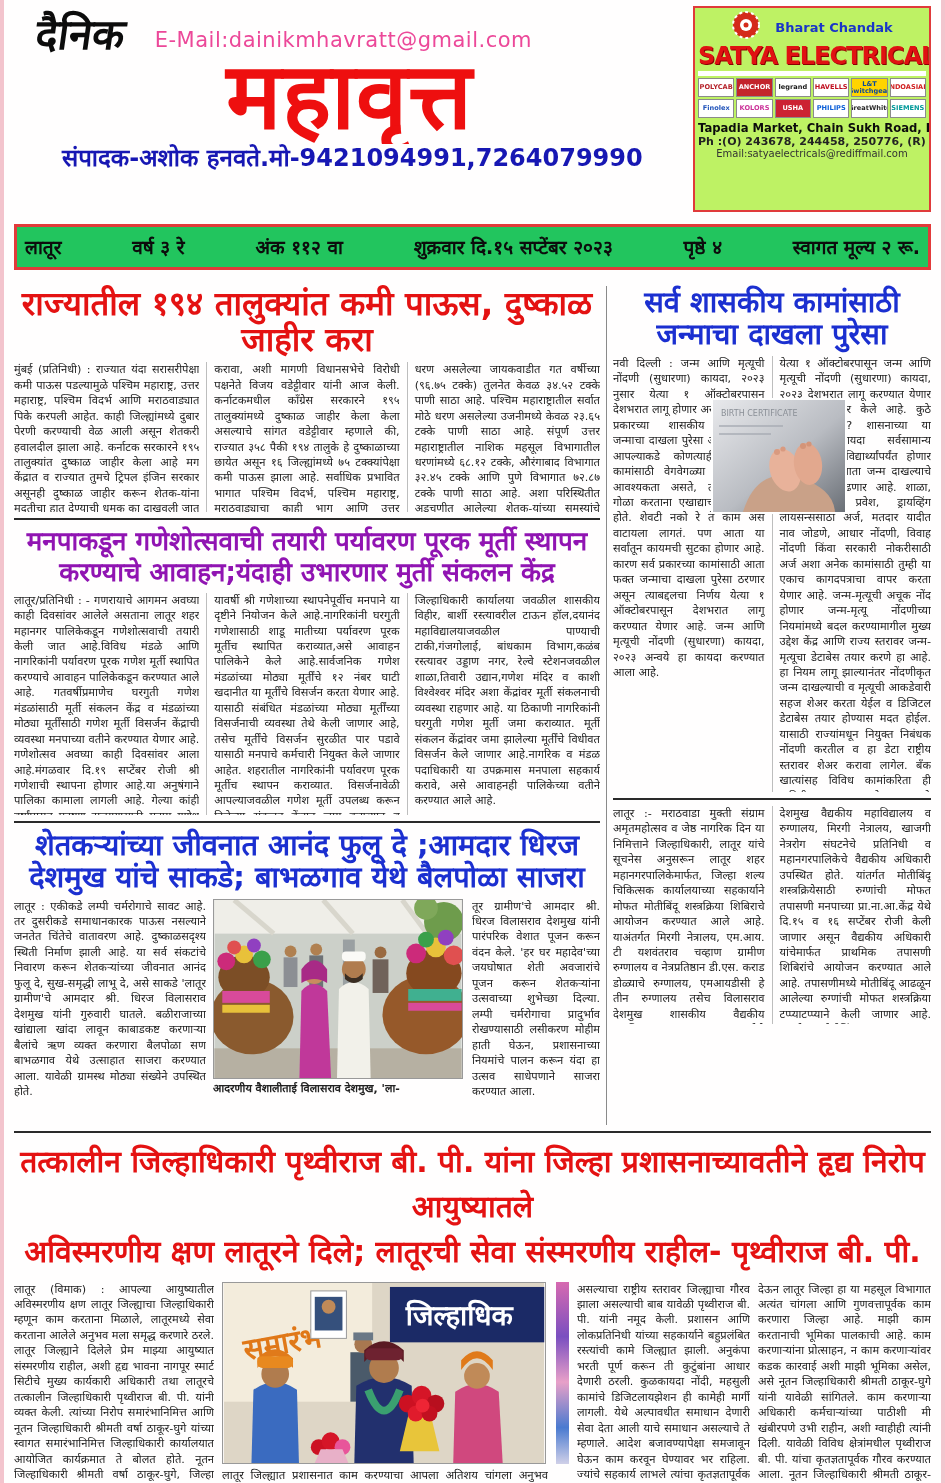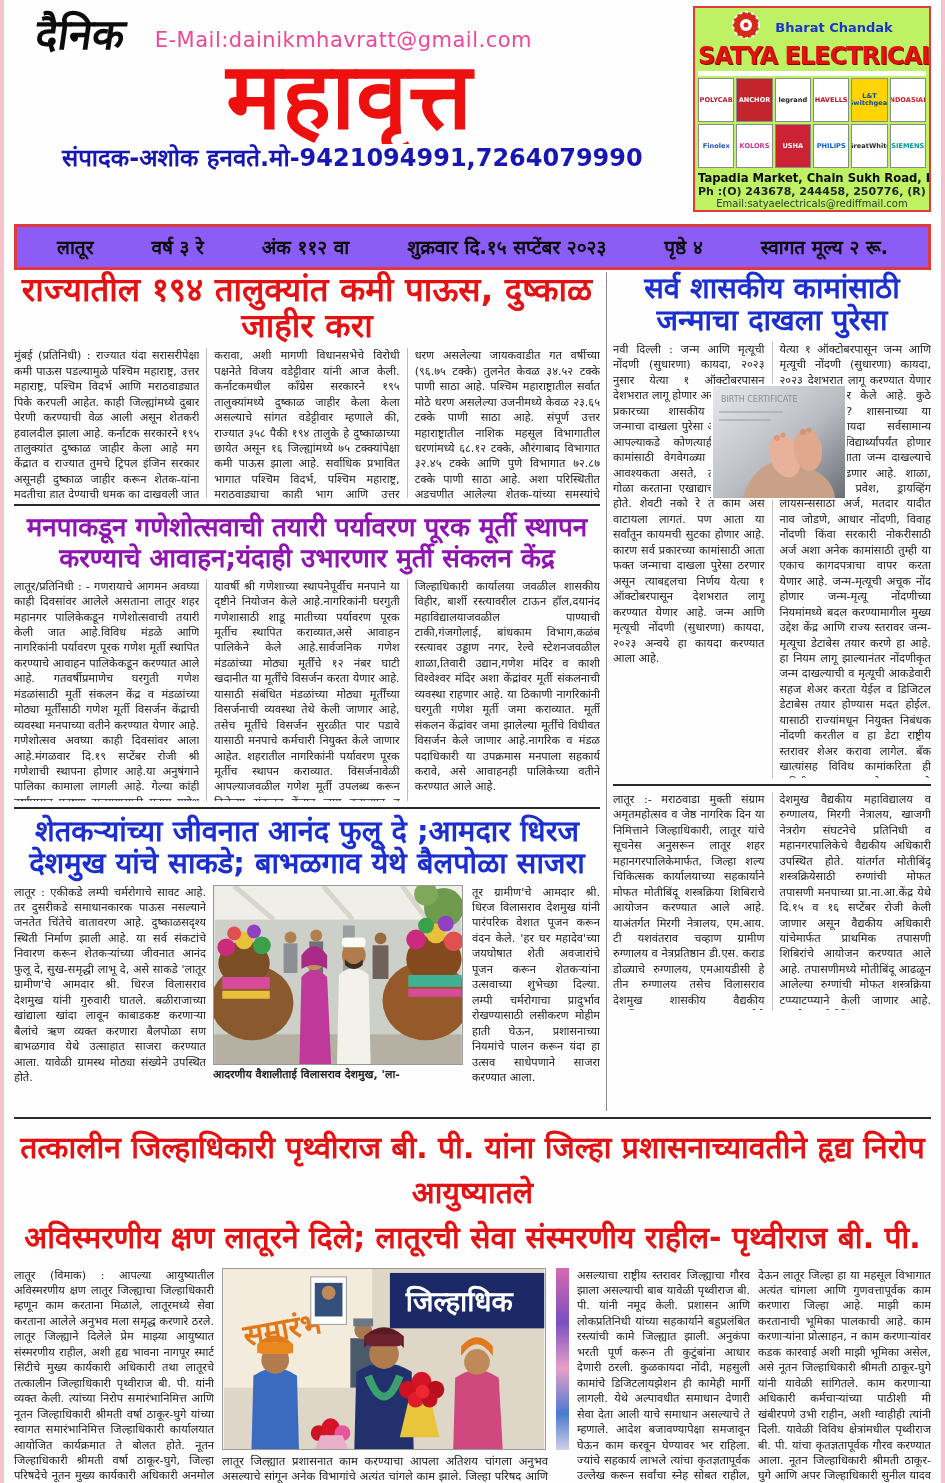--- a/index.html
+++ b/index.html
@@ -17,36 +17,36 @@
               margin-top:-6px;white-space:nowrap;overflow:hidden}
   .mast-editor{font-size:24px;font-weight:700;color:#1717b3;margin-left:48px;margin-top:-4px;white-space:nowrap}
   
   .ad-box{width:238px;height:206px;background:#bef264;border:2px solid #e03a3a;padding:2px 3px;overflow:hidden;flex:none}
   .ad-top{display:flex;align-items:center;justify-content:center;gap:14px;height:34px}
   .ad-owner{color:#1a35c8;font-weight:800;font-size:13px}
   .ad-name{color:#e01212;font-weight:800;font-size:24px;text-align:center;line-height:1;letter-spacing:-1px;
            text-shadow:1px 1px 0 #8a0000;white-space:nowrap}
   .ad-bar{height:5px;background:#fff;margin:3px 0 2px 0}
   .brand-grid{display:grid;grid-template-columns:repeat(6,1fr);gap:2px}
-  .brand{background:#fff;border:1px solid #8b8b8b;height:44px;display:flex;align-items:center;justify-content:center;
+  .brand{background:#fff;border:1px solid #8b8b8b;height:19px;display:flex;align-items:center;justify-content:center;
          font-size:6.6px;font-weight:800;text-align:center;line-height:1.05;overflow:hidden;padding:1px}
   .brand:nth-of-type(1){color:#b5232a}.brand:nth-of-type(2){color:#fff;background:#c3242b}
   .brand:nth-of-type(3){color:#1c1c1c}.brand:nth-of-type(4){color:#c01020}
   .brand:nth-of-type(5){color:#084a9c;background:#ffd400}.brand:nth-of-type(6){color:#d02020}
   .brand:nth-of-type(7){color:#2255bb}.brand:nth-of-type(8){color:#cc3399}
   .brand:nth-of-type(9){color:#fff;background:#cc2233}.brand:nth-of-type(10){color:#0b5ed7}
   .brand:nth-of-type(11){color:#2a2a2a}.brand:nth-of-type(12){color:#009999}
   .ad-address{font-weight:800;font-size:11.6px;text-align:center;color:#0c0c0c;margin-top:3px;white-space:nowrap}
   .ad-phone{font-weight:700;font-size:11px;text-align:center;color:#222;white-space:nowrap}
   .ad-mail{font-size:10px;text-align:center;color:#333;white-space:nowrap}
   
-  .datebar{margin-top:6px;border:3px solid #e23a3a;background:#8b5cf6;display:flex;justify-content:space-between;
-           align-items:center;padding:7px 40px;font-weight:800;font-size:19px;color:#0c0c0c}
-  
-  .main{display:flex;margin-top:2px}
+  .datebar{margin-top:6px;border:3px solid #e23a3a;background:#22c55e;display:flex;justify-content:space-between;
+           align-items:center;padding:7px 8px;font-weight:800;font-size:19px;color:#0c0c0c}
+  
+  .main{display:flex;margin-top:16px}
   .left-region{width:586px;flex:none}
   .vdiv{width:1px;background:#8a8a8a;margin:0 6px}
   .right-region{flex:1;min-width:0}
   .h-red{color:#e41212;font-size:33px;font-weight:800;text-align:center;line-height:1.08}
   .h-blue{color:#1b2fd0;font-size:29px;font-weight:800;text-align:center;line-height:1.12}
   .h-purple{color:#9014b2;font-size:26px;font-weight:800;text-align:center;line-height:1.18}
   .cols{display:flex;margin-top:5px}
   .col{flex:1;font-size:11.2px;line-height:1.38;text-align:justify;color:#1d1d1d;overflow:hidden}
   .col + .col{border-left:1px solid #bdbdbd;margin-left:7px;padding-left:7px}
   .a-drought .col{height:150px}

